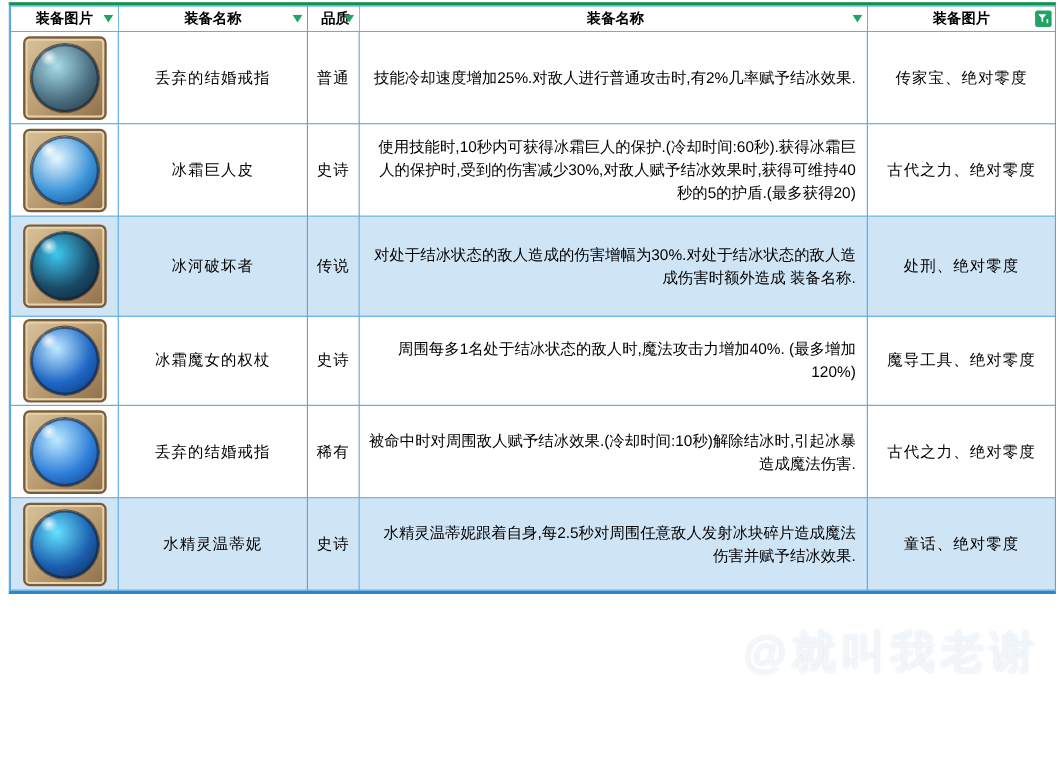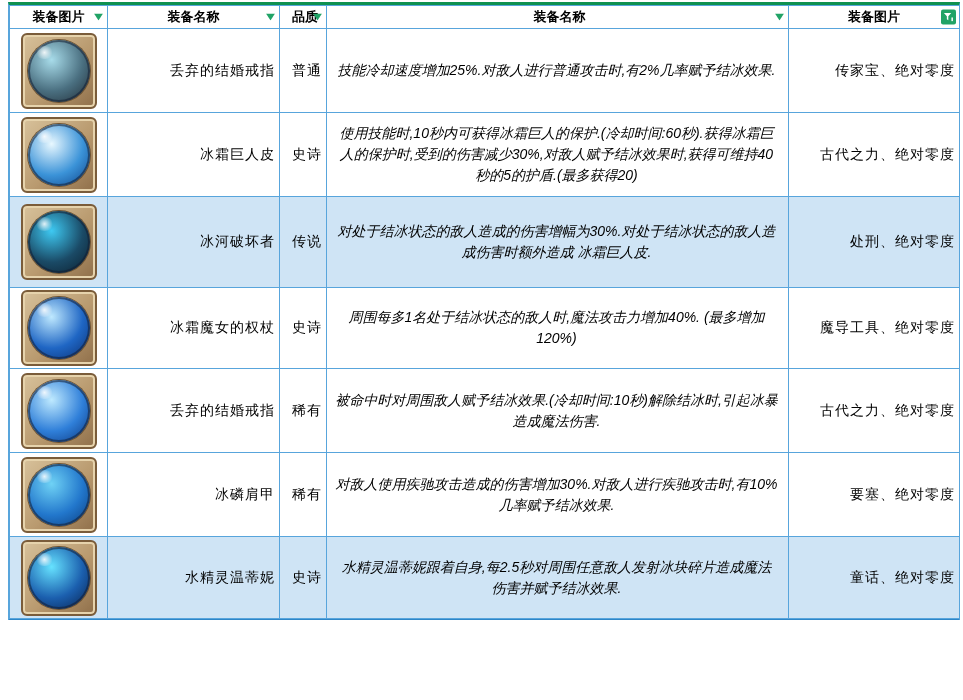--- a/index.html
+++ b/index.html
@@ -35,24 +35,24 @@
   tbody tr.hl{background:var(--hl);}
   tbody tr:nth-child(1){height:84px;}
   tbody tr:nth-child(2){height:84px;}
   tbody tr:nth-child(3){height:91px;}
   tbody tr:nth-child(4){height:81px;}
   tbody tr:nth-child(5){height:84px;}
   tbody tr:nth-child(6){height:84px;}
   tbody tr:nth-child(7){height:82px;}
   tbody tr:nth-child(8){height:77px;}
   .c-icon{text-align:center;vertical-align:middle;padding:2px;}
-  .c-name,.c-quality,.c-engrave{text-align:right;vertical-align:middle;
+  .c-name,.c-quality,.c-engrave{text-align:center;vertical-align:middle;
     letter-spacing:1px;padding:2px 4px;}
-  .c-desc{vertical-align:middle;text-align:center;padding:4px 10px 4px 8px;
-    line-height:21px;position:relative;z-index:2;font-style:italic;}
+  .c-desc{vertical-align:middle;text-align:right;padding:4px 10px 4px 8px;
+    line-height:21px;position:relative;z-index:2;}
   .icon-frame{width:76px;height:76px;margin:0 auto;box-sizing:border-box;
     background:linear-gradient(135deg,#d8c29b 0%,#b99a6f 55%,#8f6f4a 100%);
     border:2px solid #7a5c3a;border-radius:6px;position:relative;
     box-shadow:inset 0 0 0 2px #e6d3ac;}
   .icon-circle{position:absolute;left:5px;top:5px;width:62px;height:62px;
     border-radius:50%;box-shadow:inset 0 0 0 2px rgba(20,30,50,.55),0 0 0 1px #6b5132;}
   .icon-circle::after{content:"";position:absolute;left:12%;top:10%;width:30%;height:22%;
     border-radius:50%;background:radial-gradient(circle,rgba(255,255,255,.85),rgba(255,255,255,0) 70%);}
   .white-patch{position:absolute;left:592px;top:626px;width:191px;height:66px;
     background:rgba(255,255,255,.85);z-index:1;}
@@ -167,21 +167,21 @@
         <div class="icon-circle" style="background: radial-gradient(circle at 38% 32%, rgb(62, 201, 242), rgb(26, 74, 102) 55%, rgb(11, 28, 42) 100%);"></div>
       </div>
     </td>
     <td class="c-name">
       <span>冰河破坏者</span>
     </td>
     <td class="c-quality">
       <span>传说</span>
     </td>
     <td class="c-desc">
-      <span>对处于结冰状态的敌人造成的伤害增幅为30%.对处于结冰状态的敌人造成伤害时额外造成 冰霜巨人皮.</span>
+      <span>对处于结冰状态的敌人造成的伤害增幅为30%.对处于结冰状态的敌人造成伤害时额外造成 装备名称.</span>
     </td>
     <td class="c-engrave">
       <span>处刑、绝对零度</span>
     </td>
   </tr>
 
   <tr>
     <td class="c-icon">
       <div class="icon-frame">
         <div class="icon-circle" style="background: radial-gradient(circle at 38% 32%, rgb(191, 233, 255), rgb(31, 102, 196) 55%, rgb(10, 45, 110) 100%);"></div>
@@ -214,39 +214,20 @@
       <span>稀有</span>
     </td>
     <td class="c-desc">
       <span>被命中时对周围敌人赋予结冰效果.(冷却时间:10秒)解除结冰时,引起冰暴造成魔法伤害.</span>
     </td>
     <td class="c-engrave">
       <span>古代之力、绝对零度</span>
     </td>
   </tr>
 
-  <tr>
-    <td class="c-icon">
-      <div class="icon-frame">
-        <div class="icon-circle" style="background: radial-gradient(circle at 38% 32%, rgb(111, 210, 245), rgb(34, 119, 204) 55%, rgb(10, 58, 122) 100%);"></div>
-      </div>
-    </td>
-    <td class="c-name">
-      <span>冰磷肩甲</span>
-    </td>
-    <td class="c-quality">
-      <span>稀有</span>
-    </td>
-    <td class="c-desc">
-      <span>对敌人使用疾驰攻击造成的伤害增加30%.对敌人进行疾驰攻击时,有10%几率赋予结冰效果.</span>
-    </td>
-    <td class="c-engrave">
-      <span>要塞、绝对零度</span>
-    </td>
-  </tr>
 
   <tr class="hl">
     <td class="c-icon">
       <div class="icon-frame">
         <div class="icon-circle" style="background: radial-gradient(circle at 38% 32%, rgb(102, 226, 255), rgb(27, 95, 174) 55%, rgb(7, 31, 74) 100%);"></div>
       </div>
     </td>
     <td class="c-name">
       <span>水精灵温蒂妮</span>
     </td>
@@ -257,13 +238,14 @@
       <span>水精灵温蒂妮跟着自身,每2.5秒对周围任意敌人发射冰块碎片造成魔法伤害并赋予结冰效果.</span>
     </td>
     <td class="c-engrave">
       <span>童话、绝对零度</span>
     </td>
   </tr>
 </tbody>
     </table>
   </div>
   <div class="white-patch"></div>
+  <div class="watermark">@就叫我老谢</div>
 </div>
 
 </body></html>

